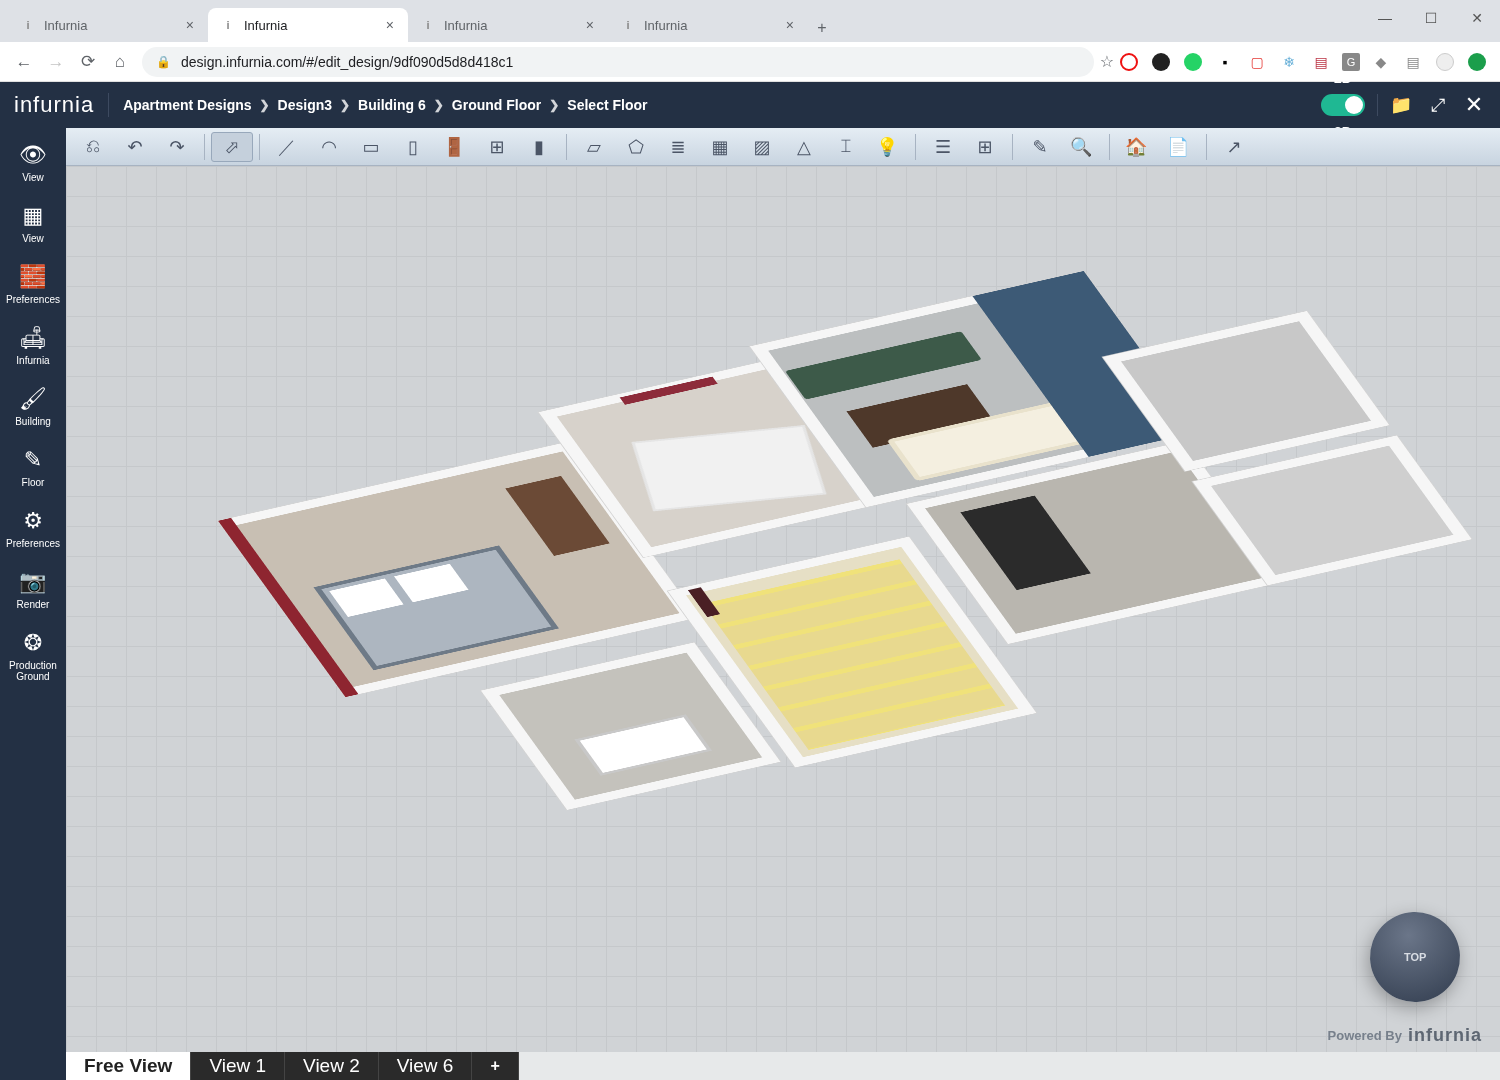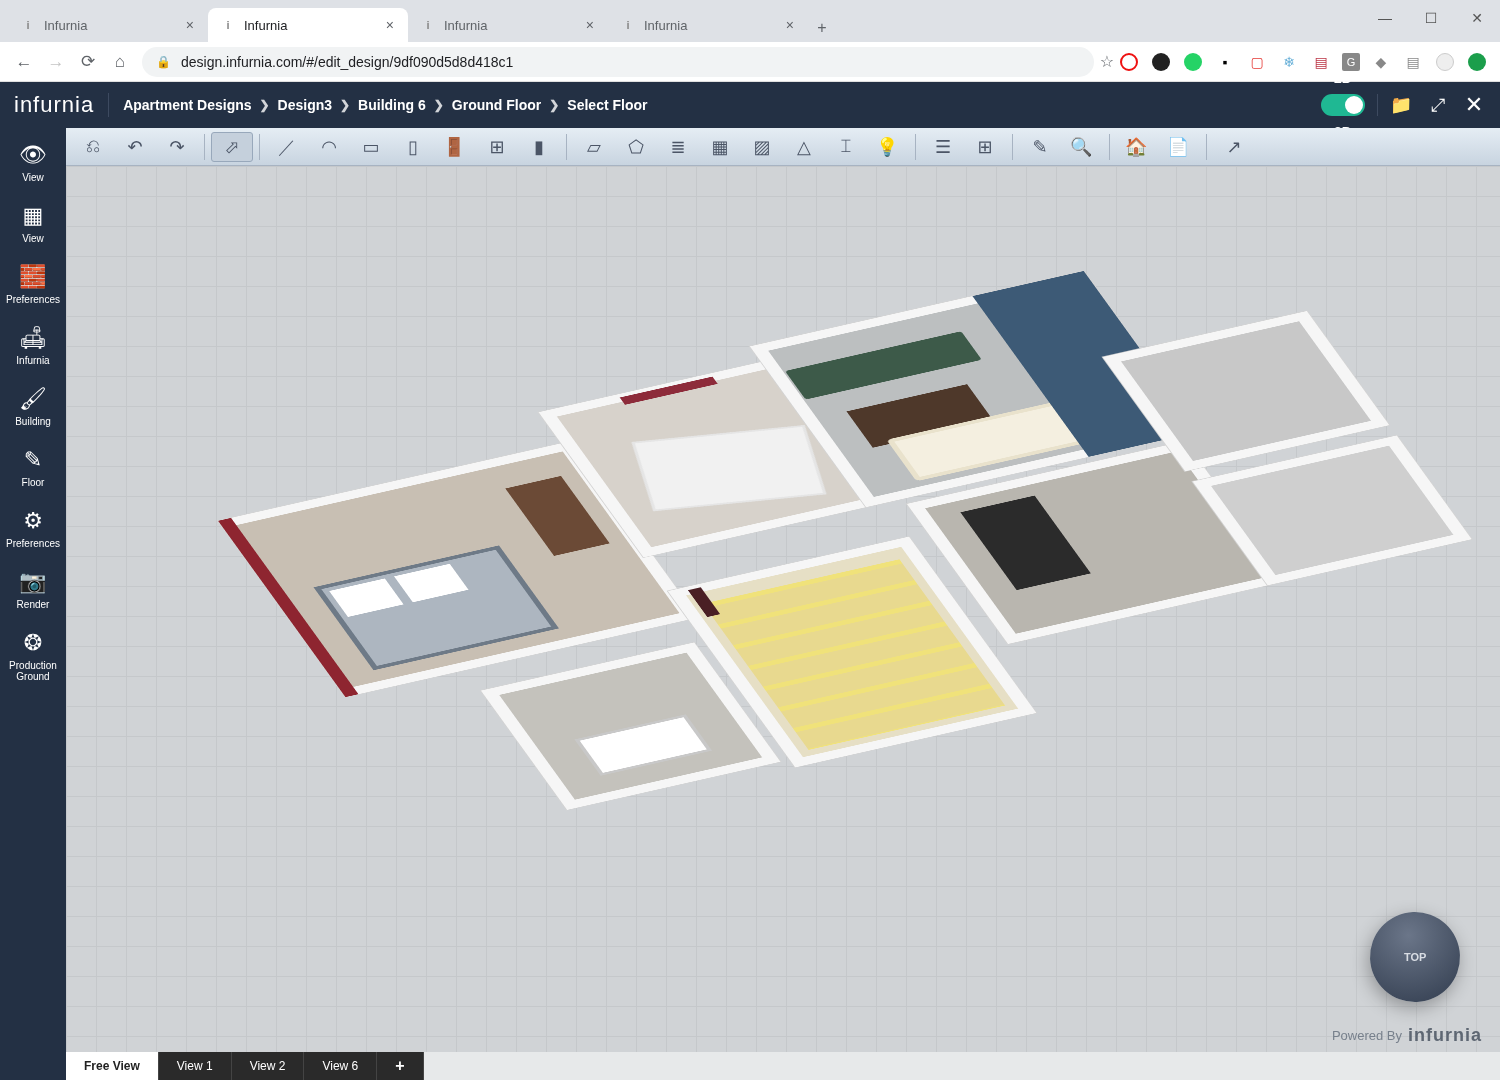--- a/index.html
+++ b/index.html
@@ -84,25 +84,25 @@
 .fridge { left: 30px; top: 20px; width: 80px; height: 150px; background: #2b2b2b; }
 .sink { left: 40px; bottom: 30px; width: 120px; height: 70px; background: #fff; border: 4px solid #c8c8c8; }
 .table-d { left: 40px; top: 90px; width: 170px; height: 120px; background: #f1f1f1; transform: rotate(12deg); box-shadow: 0 0 0 3px #e5e5e5; }
 .stairs { position: absolute; left: 10px; top: 20px; right: 10px; bottom: 10px; background: repeating-linear-gradient( to bottom, #f0e27a 0 8px, #e8d98f 8px 40px ); }
 .door { position:absolute; width: 52px; height: 14px; background: #4a1f24; }
 .d1 { left: 400px; top: 370px; transform: rotate(90deg); }
 
 .compass { position: absolute; right: 40px; bottom: 50px; width: 90px; height: 90px; border-radius: 50%; background: radial-gradient(circle at 35% 30%, #6b7689, #2f3a4c); display: flex; align-items: center; justify-content: center; color: #d9dde4; font-size: 11px; font-weight: bold; transform: rotate(20deg); box-shadow: 0 6px 18px rgba(0,0,0,.3); cursor: pointer; }
 .compass span { transform: rotate(-20deg); }
 
-.powered { position: absolute; right: 18px; bottom: 6px; font-size: 13px; color: #77808c; display: flex; align-items: center; gap: 6px; }
+.powered { position: absolute; right: 18px; bottom: 6px; font-size: 13px; color: #77808c; display: flex; align-items: center; gap: 6px; font-weight: bold; }
 .powered b { color: #5e6773; font-size: 18px; letter-spacing: 1px; }
 
 .view-tabs { position: absolute; left: 0; bottom: 0; height: 28px; background: #2a2a2a; display: flex; align-items: stretch; }
-.view-tabs .vtab { padding: 0 18px; display: flex; align-items: center; font-size: 12px; color: #fff; cursor: pointer; border-right: 1px solid #444; }
+.view-tabs .vtab { padding: 0 18px; display: flex; align-items: center; font-size: 19px; color: #fff; cursor: pointer; border-right: 1px solid #444; }
 .view-tabs .vtab.active { background: #fff; color: #222; font-weight: 600; }
 .view-tabs .vtab.add { font-size: 16px; font-weight: bold; }
 </style>
 </head>
 <body>
 
 <div class="window-controls">
   <span>—</span>
   <span>☐</span>
   <span>✕</span>

